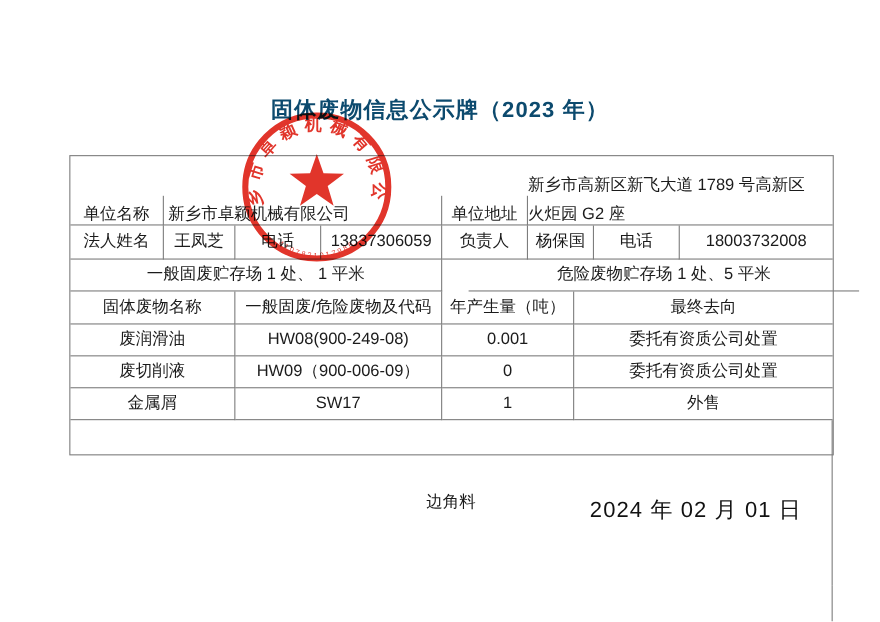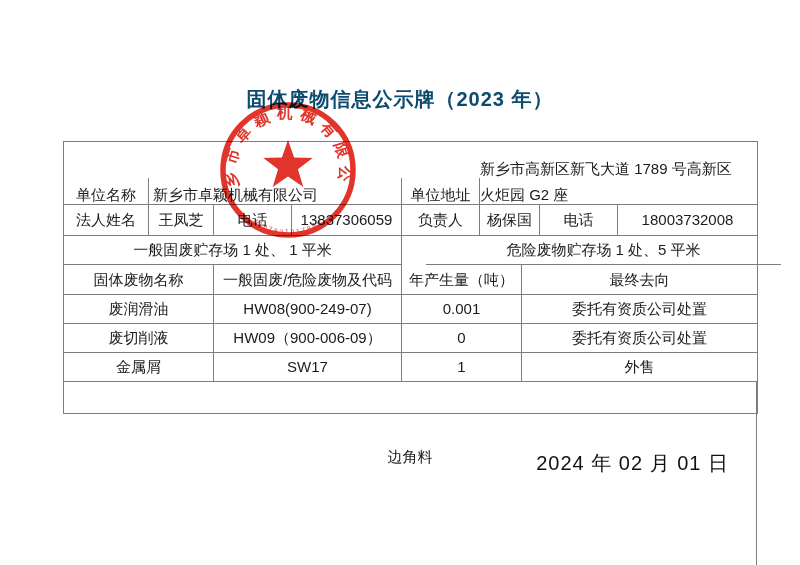--- a/index.html
+++ b/index.html
@@ -82,21 +82,21 @@
 
     <div class="row r4">
       <div class="cell cw150">固体废物名称</div>
       <div class="cell cw188">一般固废/危险废物及代码</div>
       <div class="cell cw120">年产生量（吨）</div>
       <div class="cell cw235">最终去向</div>
     </div>
 
     <div class="row r5">
       <div class="cell cw150">废润滑油</div>
-      <div class="cell cw188">HW08(900-249-07)</div>
+      <div class="cell cw188">HW08(900-249-08)</div>
       <div class="cell cw120">0.001</div>
       <div class="cell cw235">委托有资质公司处置</div>
     </div>
 
     <div class="row r6">
       <div class="cell cw150">废切削液</div>
       <div class="cell cw188">HW09（900-006-09）</div>
       <div class="cell cw120">0</div>
       <div class="cell cw235">委托有资质公司处置</div>
     </div>

